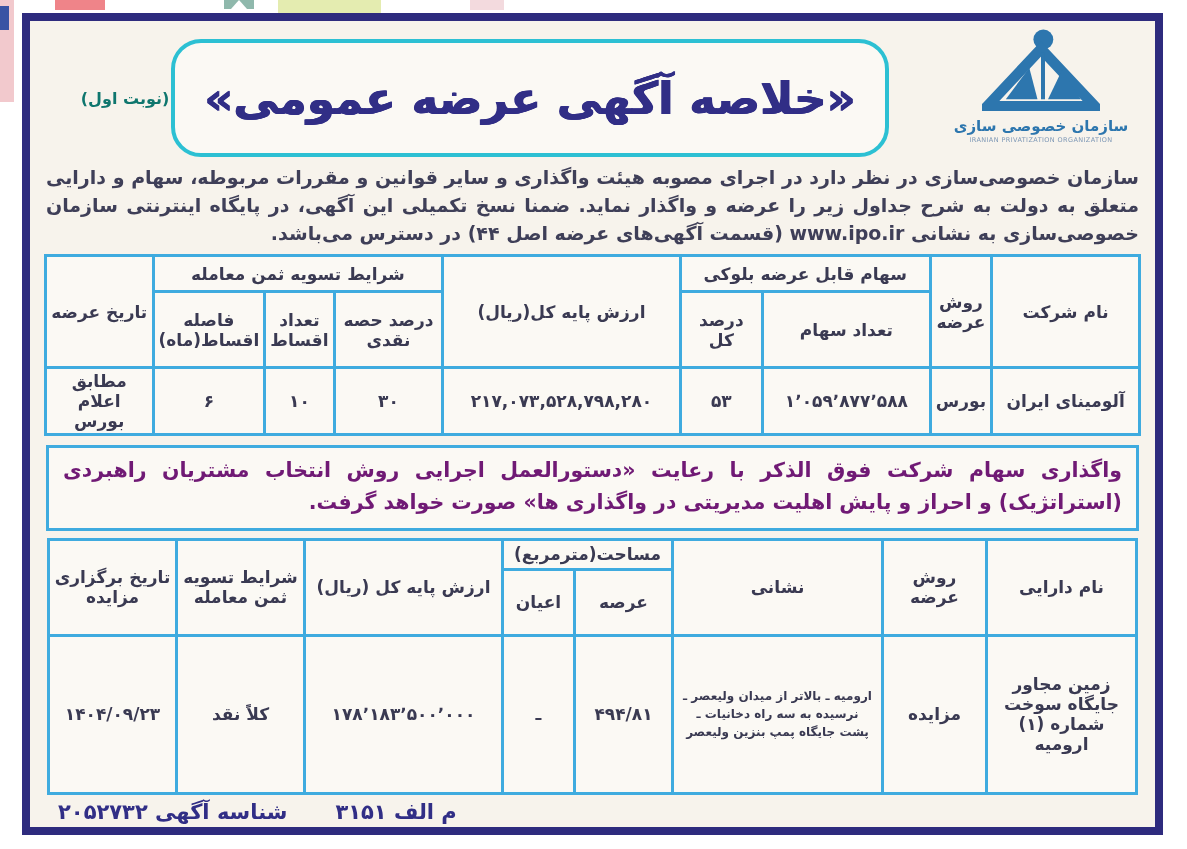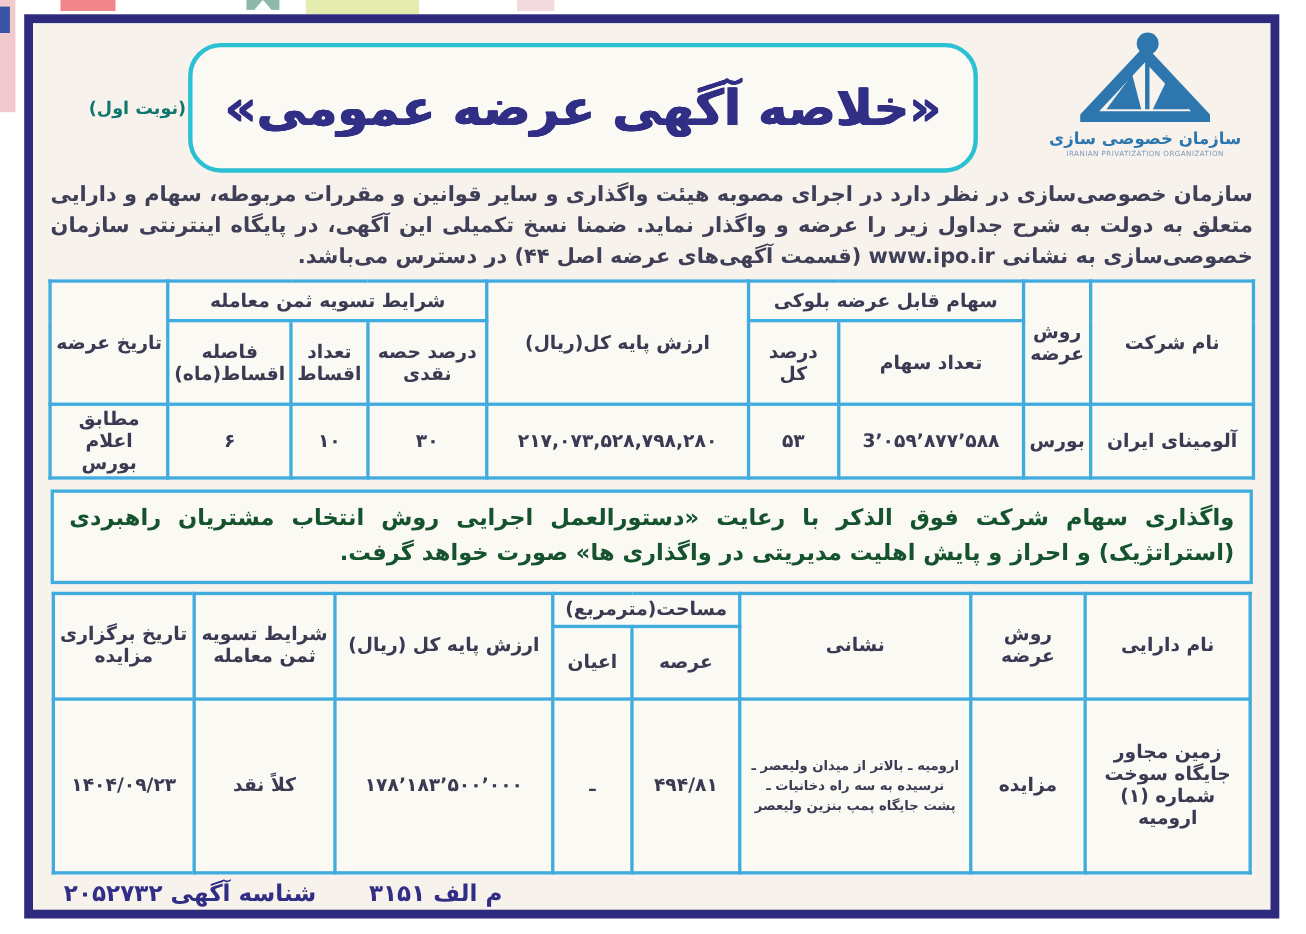--- a/index.html
+++ b/index.html
@@ -58,21 +58,21 @@
   .t1 tr.data td { height:62px; }
   .t2 th { font-size:17px;margin-top:28px; }
   .t2 td { font-size:17px; }
   .t2 tr.h1 th { height:30px; }
   .t2 tr.h2 th { height:66px; }
   .t2 tr.data td { height:158px; }
   .t2 td.addr { font-size:12px; line-height:1.5; padding:20px 8px; }
 
   .note-box {
     margin:9px 2px 0; border:3px solid #3fabdf; background:#fbf9f4;
-    padding:7px 14px 9px; color:#14532d; font-weight:bold; font-size:20.5px;
+    padding:7px 14px 9px; color:#701a75; font-weight:bold; font-size:20.5px;
     line-height:1.55; text-align:justify;
   }
 
   .footer {
     margin-top:5px; display:flex; justify-content:flex-end; gap:48px;
     padding-left:14px; color:#312e86; font-weight:bold; font-size:21px;
   }
 </style>
 </head>
 <body>
@@ -133,21 +133,21 @@
       <tr class="h2">
         <th>تعداد سهام</th>
         <th>درصد کل</th>
         <th>درصد حصه نقدی</th>
         <th>تعداد اقساط</th>
         <th>فاصله اقساط(ماه)</th>
       </tr>
       <tr class="data">
         <td>آلومینای ایران</td>
         <td>بورس</td>
-        <td>3٬۰۵۹٬۸۷۷٬۵۸۸</td>
+        <td>۱٬۰۵۹٬۸۷۷٬۵۸۸</td>
         <td>۵۳</td>
         <td>۲۱۷,۰۷۳,۵۲۸,۷۹۸,۲۸۰</td>
         <td>۳۰</td>
         <td>۱۰</td>
         <td>۶</td>
         <td>مطابق اعلام بورس</td>
       </tr>
     </tbody>
       </table>
 

